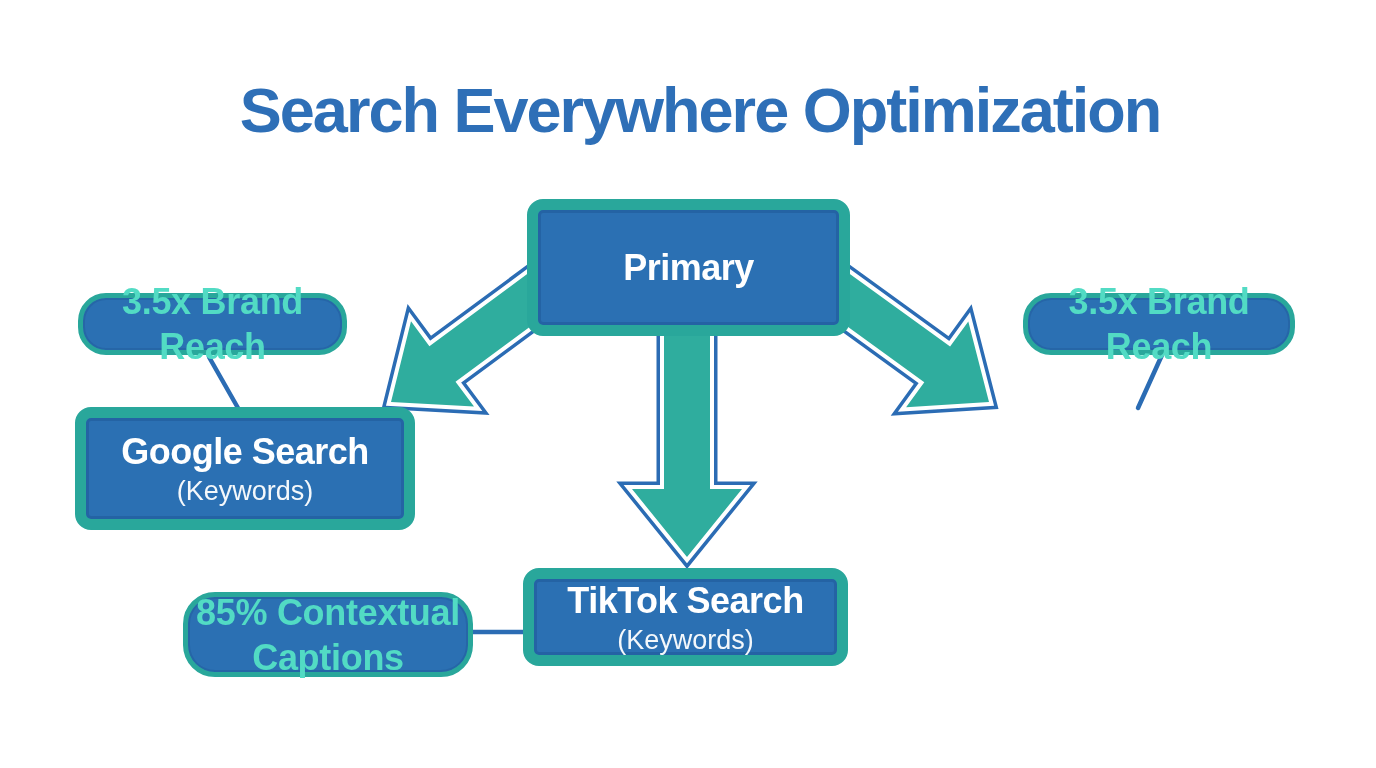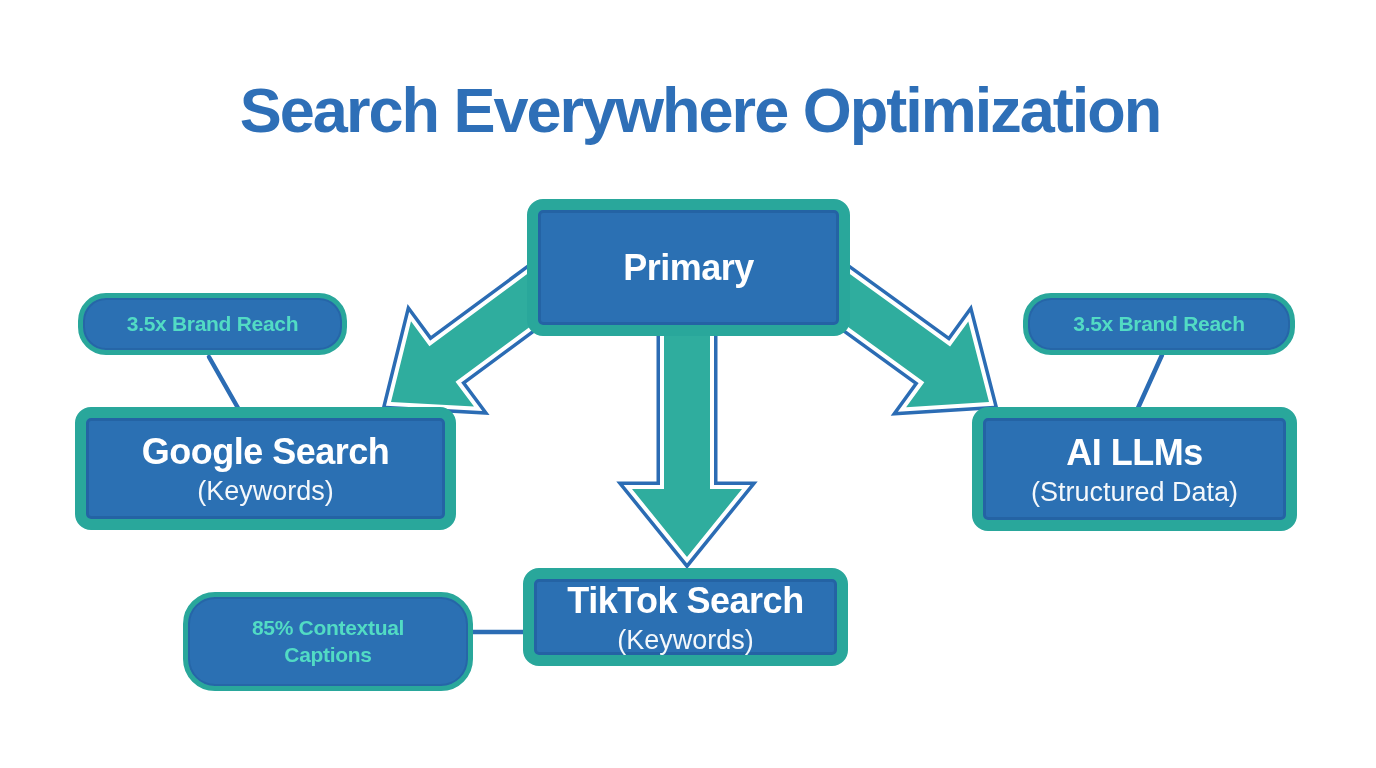--- a/index.html
+++ b/index.html
@@ -32,29 +32,29 @@
     box-sizing:border-box;color:var(--node-text);text-align:center;
   }
   .node-label{font-size:36px;font-weight:700;line-height:1.25;letter-spacing:-0.5px;}
   .node-sublabel{font-size:27px;font-weight:400;line-height:1.2;margin-top:1px;color:rgba(255,255,255,0.95);}
   .badge{
     position:absolute;z-index:3;background:var(--node-fill);
     border:5px solid var(--node-border);border-radius:28px;
     box-shadow:inset 0 0 0 2px rgba(28,84,146,0.35);
     display:flex;flex-direction:column;align-items:center;justify-content:center;
     box-sizing:border-box;color:var(--badge-text);text-align:center;
-    font-size:21px;font-weight:700;line-height:1.25;letter-spacing:-0.3px;
+    font-size:36px;font-weight:700;line-height:1.25;letter-spacing:-0.3px;
   }
   .n-primary{left:527px;top:199px;width:323px;height:137px;}
-  .n-google{left:75px;top:407px;width:381px;height:123px;}
+  .n-google{left:75px;top:407px;width:340px;height:123px;}
   .n-ai{left:972px;top:407px;width:325px;height:124px;}
   .n-tiktok{left:523px;top:568px;width:325px;height:98px;}
   .b-google{left:78px;top:293px;width:269px;height:62px;}
   .b-ai{left:1023px;top:293px;width:272px;height:62px;}
-  .b-tiktok{left:183px;top:592px;width:290px;height:99px;border-radius:32px;}
+  .b-tiktok{left:183px;top:592px;width:290px;height:85px;border-radius:32px;}
 </style>
 </head>
 <body>
 
 <div class="canvas">
 
   <h1 class="page-title">Search Everywhere Optimization</h1>
 
   <svg id="edge-layer" width="1376" height="768" viewBox="0 0 1376 768">
       <path d="M534.9 268.3L429.4 346.3L411.0 321.3L391.0 402.0L474.0 406.6L455.5 381.7L561.1 303.7Z" class="arrow-outer"></path>
@@ -75,24 +75,20 @@
     <div class="node-label">
       <div>Primary</div>
     </div>
   </div>
 
   <div class="node n-google">
     <div class="node-label">Google Search</div>
     <div class="node-sublabel">(Keywords)</div>
   </div>
 
-  <div class="node n-ai">
-    <div class="node-label">AI LLMs</div>
-    <div class="node-sublabel">(Structured Data)</div>
-  </div>
 
   <div class="node n-tiktok">
     <div class="node-label">TikTok Search</div>
     <div class="node-sublabel">(Keywords)</div>
   </div>
 
   <div class="badge b-google">
     <div>3.5x Brand Reach</div>
   </div>
 

